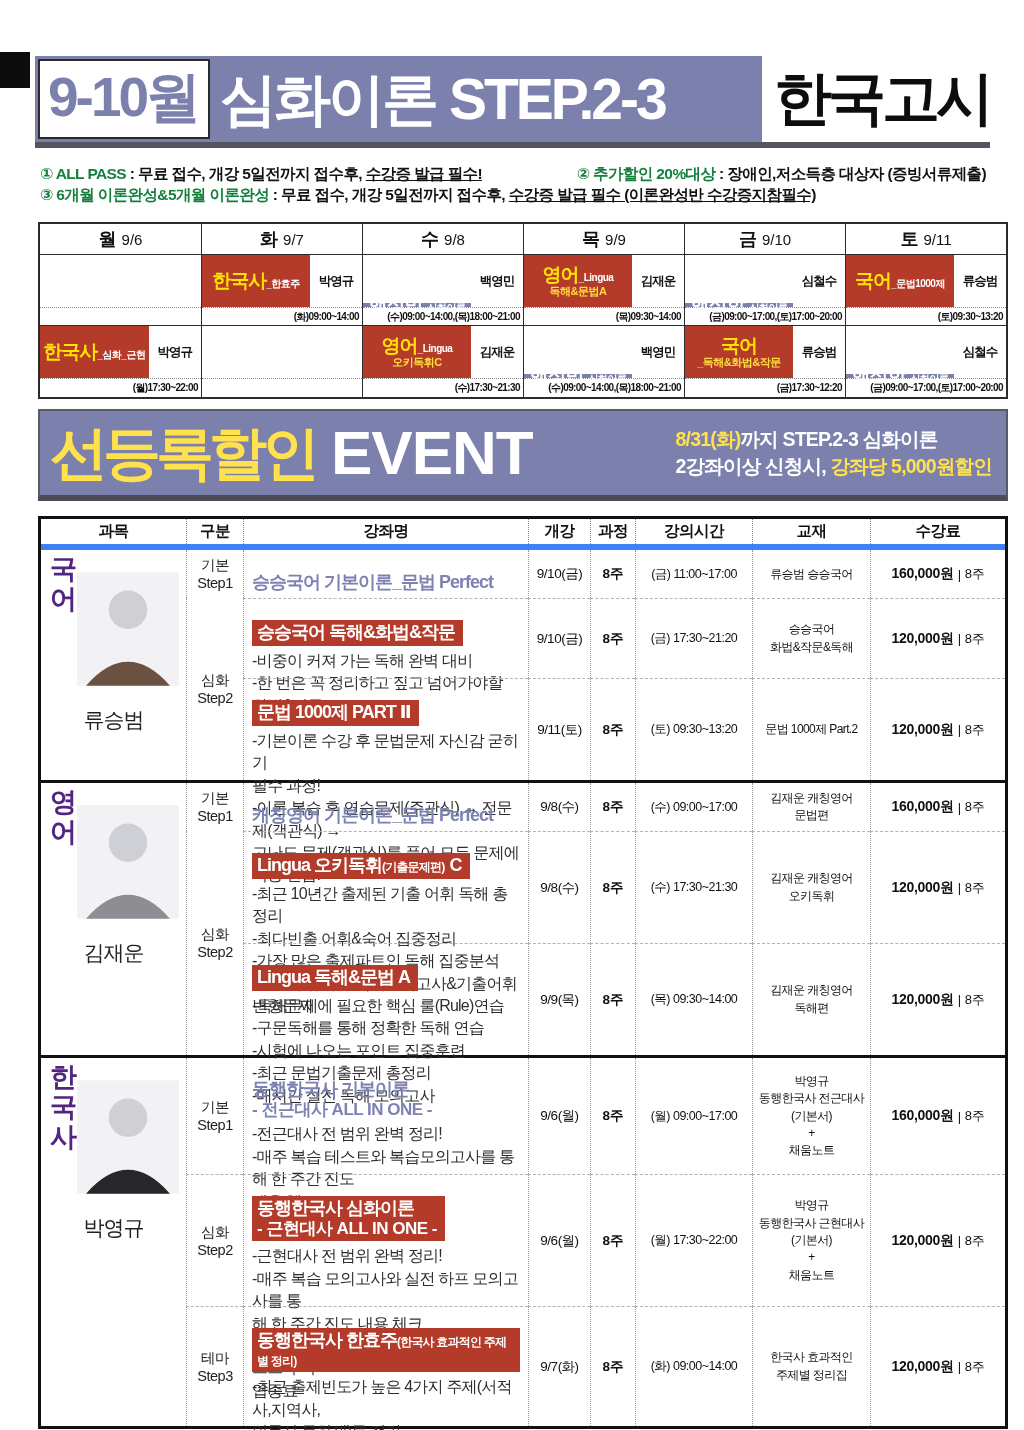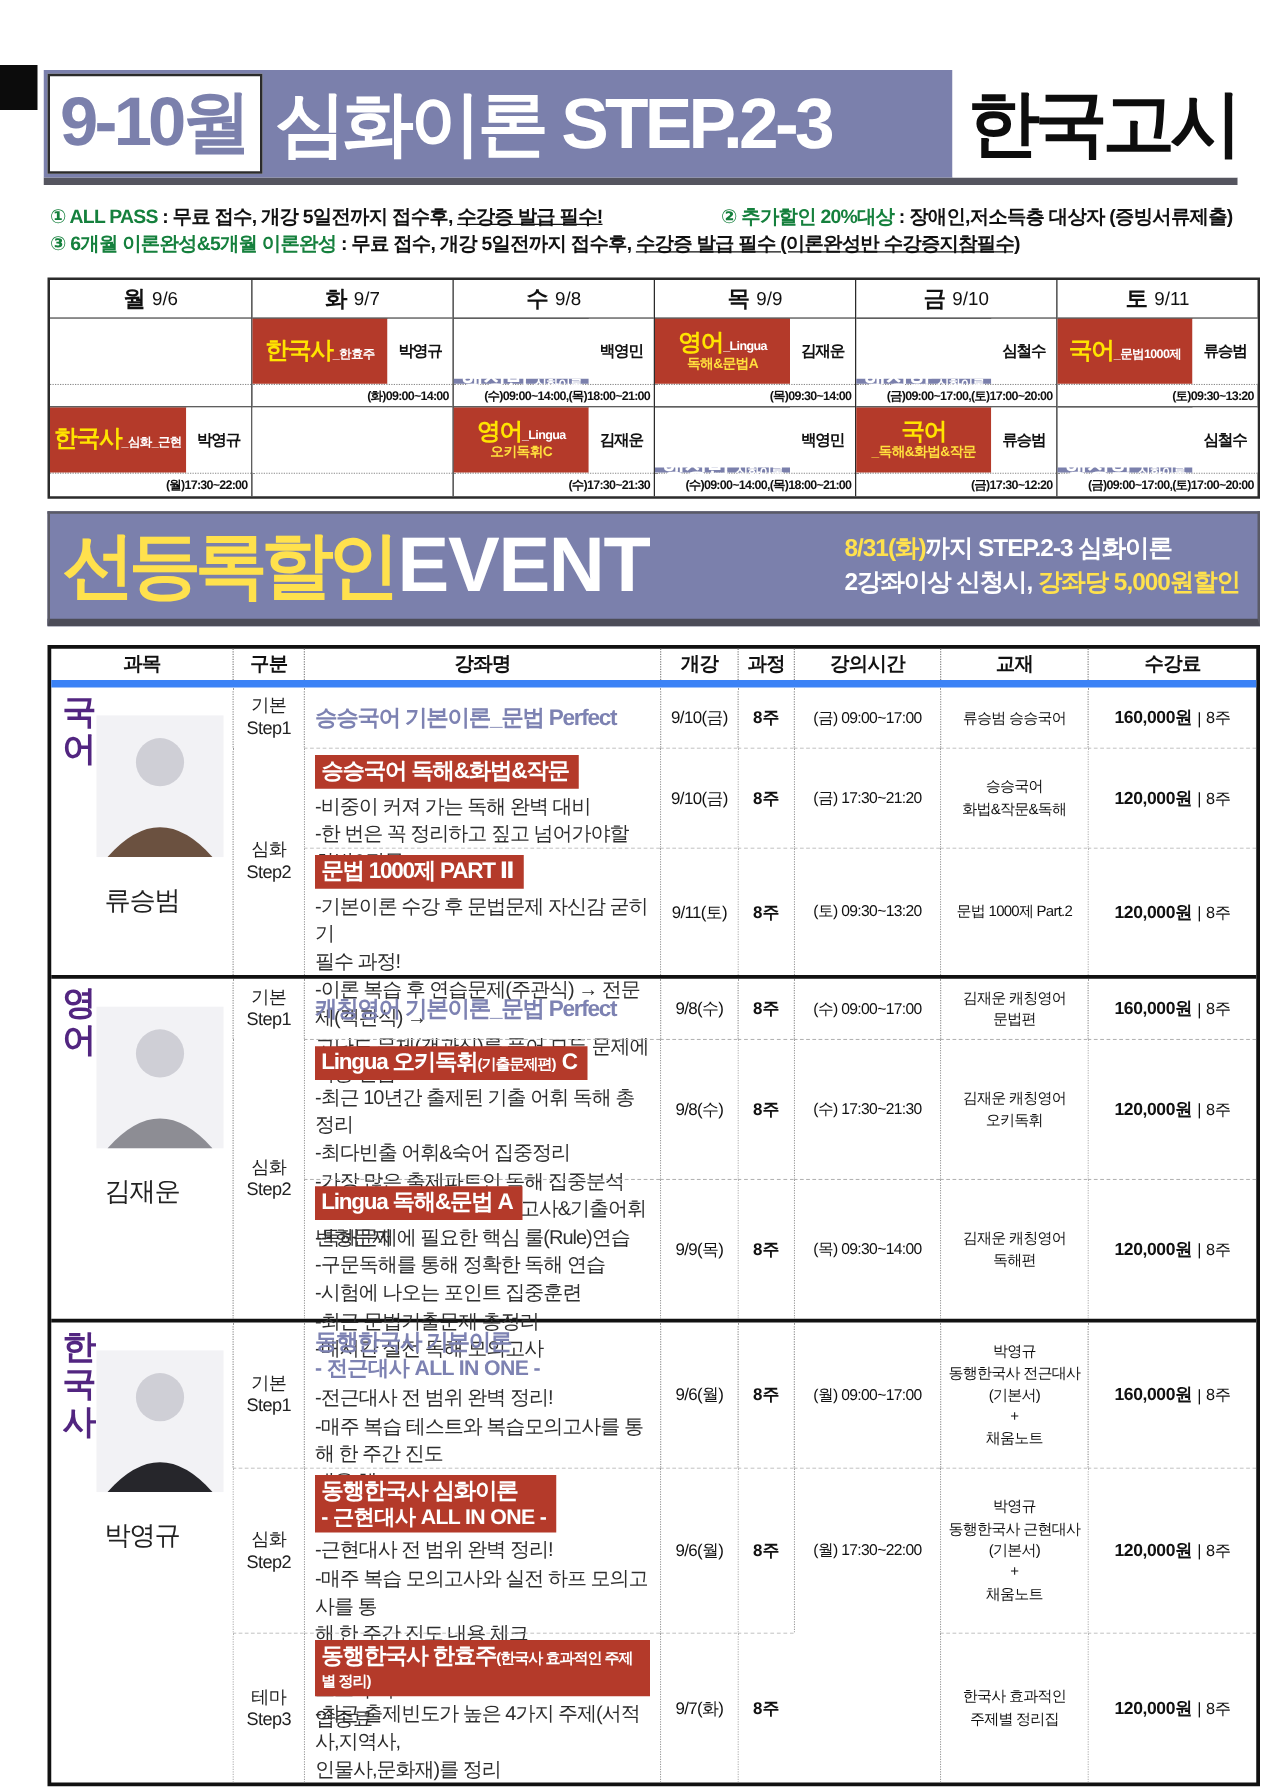--- a/index.html
+++ b/index.html
@@ -57,21 +57,21 @@
   .blk.none { background:#fff; }
   .sch-time { height:19px; border-top:1px dotted #8a8a8a; border-bottom:1.5px solid #2b2b2b;
               display:flex; align-items:center; justify-content:flex-end; padding-right:3px;
               font-size:10px; font-weight:700; letter-spacing:-0.6px; white-space:nowrap; overflow:hidden; }
   .sch-time.last { border-bottom:none; }
 
   
   .event { margin:10px 16px 0 38px; background:#7b80ac; border:2px solid #5a5a66;
            border-bottom:6px solid #4c4c58; height:92px; display:flex; align-items:center; padding:0 14px 0 10px; }
   .event-ko { color:#ffe14d; font-size:58px; font-weight:900; letter-spacing:-5px; line-height:1; }
-  .event-en { color:#ffffff; font-size:62px; font-weight:900; letter-spacing:-1px; line-height:1; margin-left:3px; }
+  .event-en { color:#ffffff; font-size:62px; font-weight:900; letter-spacing:-1px; line-height:1; margin-left:16px; }
   .event-right { margin-left:auto; color:#fff; font-size:19.5px; font-weight:700;
                  letter-spacing:-0.8px; line-height:1.4; text-align:left; }
   .event-hl { color:#ffe14d; font-weight:900; }
 
   
   .ctable { margin:15px 16px 0 38px; border:3px solid #111; }
   .cgrid-head { display:grid; grid-template-columns:145px 57px 285px 62px 45px 117px 118px 135px;
                 height:31px; border-bottom:6px solid #3b82f6; }
   .chead { display:flex; align-items:center; justify-content:center; font-size:15.5px;
            font-weight:700; border-left:1px dotted #888; letter-spacing:-0.5px; }
@@ -80,21 +80,21 @@
   .sec + .sec { border-top:3px solid #111; }
   .cell { border-left:1px dotted #9a9a9a; } .c2 { grid-column:2; } .c3 { grid-column:3; } .c4 { grid-column:4; }
   .c5 { grid-column:5; } .c6 { grid-column:6; } .c7 { grid-column:7; } .c8 { grid-column:8; }
   .r1 { grid-row:1; } .r2 { grid-row:2; } .r3 { grid-row:3; }
   .rdiv { border-top:1px dashed #b3b3b3; }
   .subj { grid-column:1; grid-row:1 / span 3; border-left:none; position:relative; padding-top:2px; }
   .subj-label { position:absolute; top:5px; left:9px; font-size:27px; font-weight:900;
                 color:#522580; line-height:1.1; letter-spacing:-1px; }
   .photo { display:block; margin:3px 4px 0 36px; width:102px; height:148px; }
   .inst-name { text-align:center; font-size:21px; letter-spacing:-1px; margin-top:3px; color:#222; }
-  .course-cell { padding:5px 8px 4px 8px; display:flex; flex-direction:column; justify-content:flex-start; }
+  .course-cell { padding:21px 8px 4px 8px; display:flex; flex-direction:column; justify-content:flex-start; }
   .course-cell.vcenter { justify-content:center; }
   .ctitle { line-height:1.15; width:fit-content; max-width:100%; }
   .ctitle .tmain { font-size:18px; font-weight:900; letter-spacing:-1px; }
   .ctitle .tsmall { font-size:12px; font-weight:700; letter-spacing:-0.8px; }
   .ctitle .ttail { font-size:18px; font-weight:900; }
   .ctitle .t2 { display:block; font-size:17px; font-weight:900; letter-spacing:-0.5px; }
   .ctitle.plain { color:#7d82b2; }
   .ctitle.block { background:#b43a2a; color:#fff; padding:2px 8px 3px 5px; }
   .cdesc { font-size:16px; color:#2e2e2e; margin-top:4px; line-height:1.4;
            letter-spacing:-0.8px; font-weight:500; }
@@ -303,21 +303,21 @@
     <div class="cell group-cell pre c2 r1">기본
 Step1</div>
     <div class="cell group-cell pre c2" style="grid-row:2/span 2">심화
 Step2</div>
 
     <div class="cell course-cell vcenter c3 r1">
       <div class="ctitle plain"><span class="tmain">승승국어 기본이론_문법 Perfect</span></div>
     </div>
     <div class="cell ccenter cstart c4 r1">9/10(금)</div>
     <div class="cell ccenter cweeks c5 r1">8주</div>
-    <div class="cell ccenter ctime c6 r1">(금) 09:00~17:00</div>
+    <div class="cell ccenter ctime c6 r1">(금) 11:00~17:00</div>
     <div class="cell ccenter cbook pre c7 r1">류승범 승승국어</div>
     <div class="cell ccenter cprice c8 r1">
         <b>160,000원</b>
         <span>|</span>
         <span>8주</span>
       </div>
 
     <div class="cell course-cell rdiv c3 r2">
       <div class="ctitle block"><span class="tmain">승승국어 독해&amp;화법&amp;작문</span></div>
       <div class="cdesc pre">-비중이 커져 가는 독해 완벽 대비
@@ -483,20 +483,21 @@
 
     <div class="cell course-cell rdiv c3 r3">
       <div class="ctitle block"><span class="tmain">동행한국사 한효주</span><span class="tsmall">(한국사 효과적인 주제별 정리)</span></div>
       <div class="cdesc pre">-최근 출제빈도가 높은 4가지 주제(서적사,지역사,
 인물사,문화재)를 정리
 -어원으로 암기하는 과학적인 암기법을 제시
 -한.효.주 훈련문제를 통해 지난주 배운 내용 점검</div>
     </div>
     <div class="cell ccenter cstart rdiv c4 r3">9/7(화)</div>
     <div class="cell ccenter cweeks rdiv c5 r3">8주</div>
+    <div class="cell ccenter ctime rdiv c6 r3">(화) 09:00~14:00</div>
     <div class="cell ccenter cbook pre rdiv c7 r3">한국사 효과적인
 주제별 정리집</div>
     <div class="cell ccenter cprice rdiv c8 r3">
         <b>120,000원</b>
         <span>|</span>
         <span>8주</span>
       </div>
   </div>
 </div>
 

